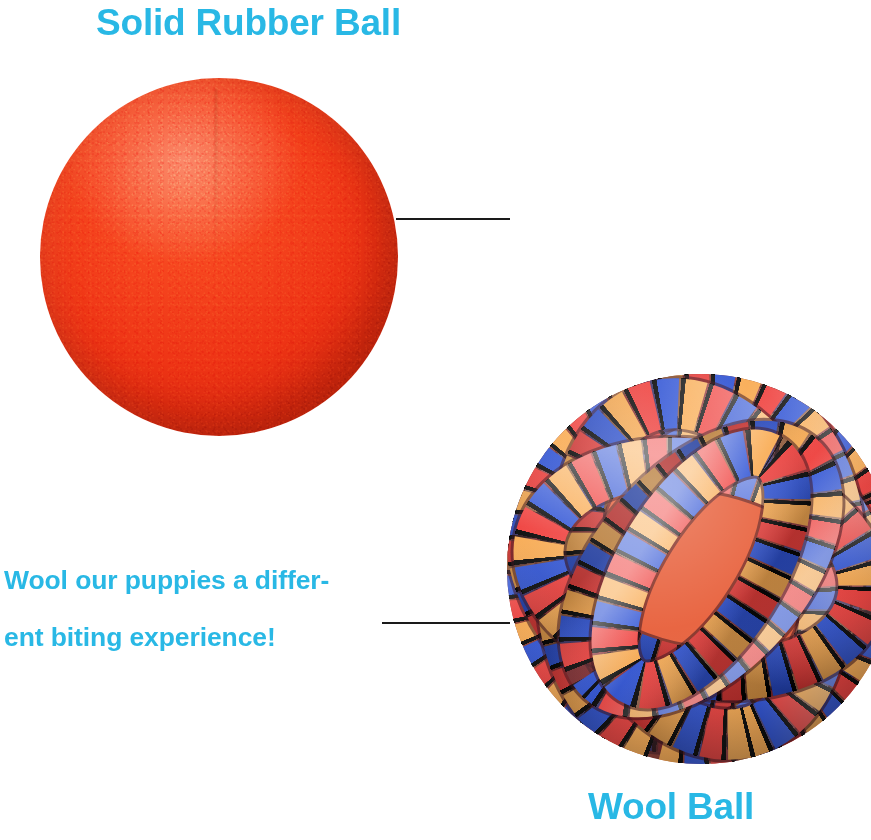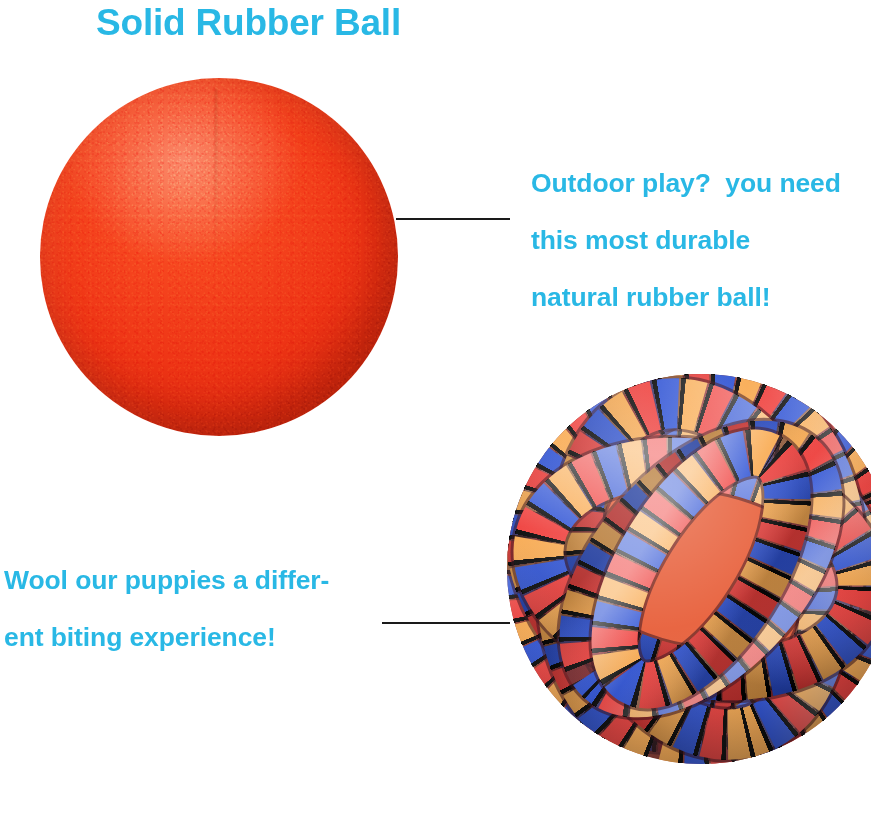--- a/index.html
+++ b/index.html
@@ -129,23 +129,20 @@
 
   <div id="title-solid-rubber-ball" class="label-title">Solid Rubber Ball</div>
 
   <div id="rubber-ball">
     <div class="texture"></div>
     <div class="seam"></div>
   </div>
 
   <div id="leader-rubber" class="leader-line"></div>
 
-  <div id="callout-rubber" class="callout">Outdoor play?  you need
-this most durable
-natural rubber ball!</div>
 
   <div id="callout-wool" class="callout">Wool our puppies a differ-
 ent biting experience!</div>
 
   <div id="leader-wool" class="leader-line"></div>
 
   <div id="wool-ball">
     <svg viewBox="0 0 392 394" xmlns="http://www.w3.org/2000/svg">
       <defs>
         <clipPath id="ballClip">
@@ -734,14 +731,15 @@
               <ellipse cx="196" cy="196" rx="132" ry="60" fill="none" stroke="rgba(0,0,0,0.30)" stroke-width="46" stroke-dasharray="3 20" stroke-dashoffset="-578"></ellipse>
               <ellipse cx="196" cy="196" rx="132" ry="60" fill="none" stroke="rgba(0,0,0,0.30)" stroke-width="46" stroke-dasharray="3 20" stroke-dashoffset="-601"></ellipse>
               <ellipse cx="196" cy="196" rx="132" ry="60" fill="none" stroke="url(#strandLight)" stroke-width="46"></ellipse>
             </g>
           </g>
         <ellipse cx="196" cy="196" rx="194" ry="195" fill="url(#ballShade)"></ellipse>
       </g>
     </svg>
   </div>
 
+  <div id="title-wool-ball" class="label-title">Wool Ball</div>
 
 </div>
 
 </body></html>

